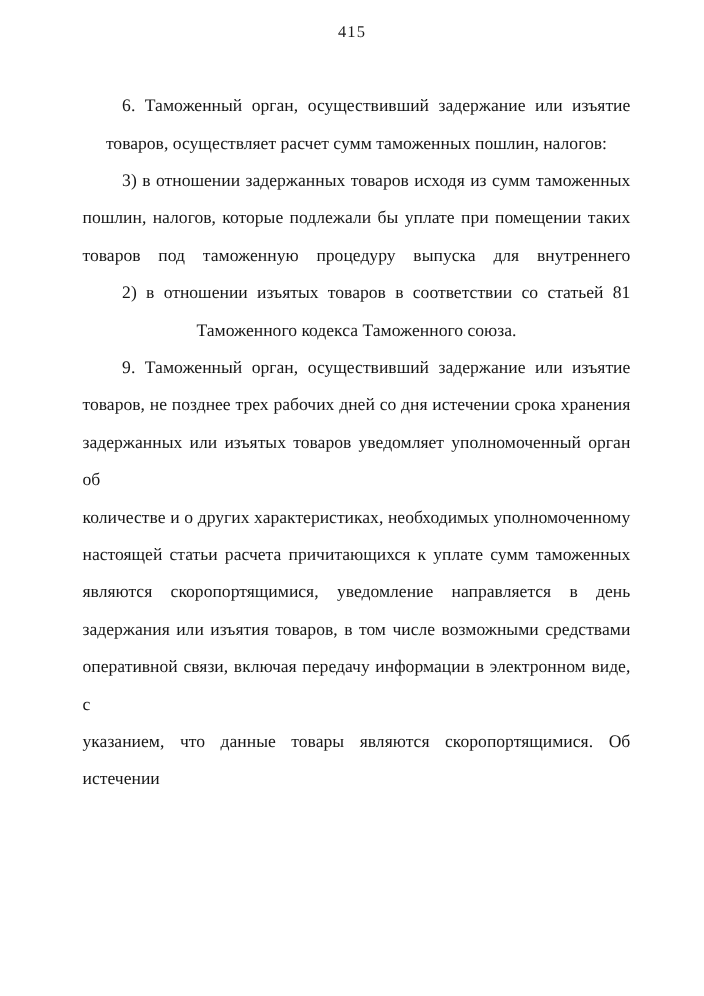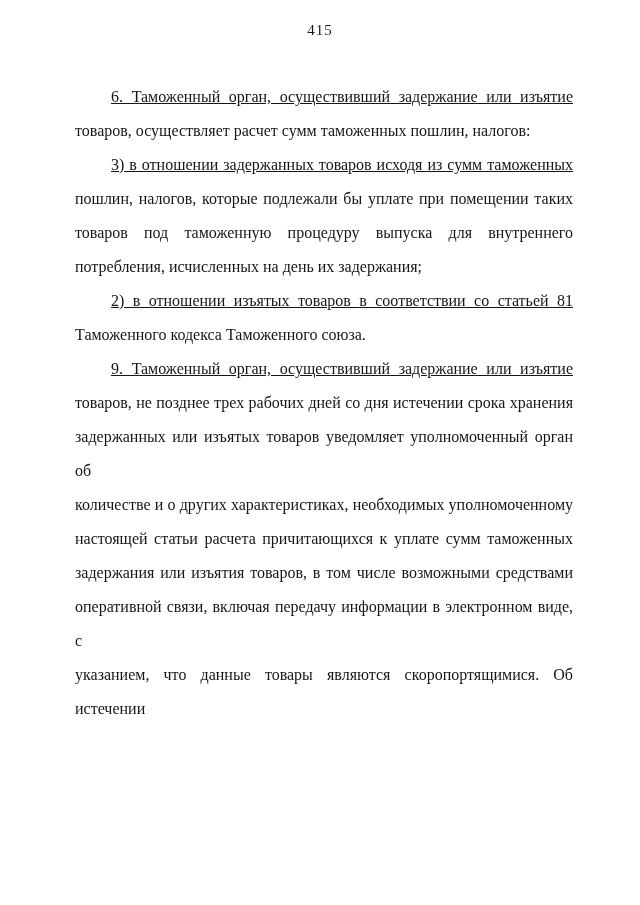--- a/index.html
+++ b/index.html
@@ -33,63 +33,62 @@
     left: 75px;
     width: 498px;
     font-size: 16px;
     line-height: 34px;
   }
   .para {
     margin: 0;
     padding: 0;
   }
   .ln {
-    text-align: left;
+    text-align: center;
     white-space: normal;
   }
   .ln.j {
     text-align: justify;
     text-align-last: justify;
   }
   .ln.ind {
     text-indent: 36px;
-    text-decoration: underline;
   }
 </style>
 </head>
 <body>
 
 <div class="page">
 
   <div class="page-number">415</div>
 
   <div class="body-text">
 
     <div class="para">
       <div class="ln j ind">6. Таможенный орган, осуществивший задержание или изъятие</div>
       <div class="ln">товаров, осуществляет расчет сумм таможенных пошлин, налогов:</div>
     </div>
 
     <div class="para">
       <div class="ln j ind">3) в отношении задержанных товаров исходя из сумм таможенных</div>
       <div class="ln j">пошлин, налогов, которые подлежали бы уплате при помещении таких</div>
       <div class="ln j">товаров под таможенную процедуру выпуска для внутреннего</div>
-      <div class="ln">потребления, исчисленных на день их задержания;</div>
     </div>
 
     <div class="para">
       <div class="ln j ind">2) в отношении изъятых товаров в соответствии со статьей 81</div>
       <div class="ln">Таможенного кодекса Таможенного союза.</div>
     </div>
 
     <div class="para">
       <div class="ln j ind">9. Таможенный орган, осуществивший задержание или изъятие</div>
       <div class="ln j">товаров, не позднее трех рабочих дней со дня истечении срока хранения</div>
       <div class="ln j">задержанных или изъятых товаров уведомляет уполномоченный орган об</div>
       <div class="ln j">количестве и о других характеристиках, необходимых уполномоченному</div>
       <div class="ln j">настоящей статьи расчета причитающихся к уплате сумм таможенных</div>
+      <div class="ln j">являются скоропортящимися, уведомление направляется в день</div>
       <div class="ln j">задержания или изъятия товаров, в том числе возможными средствами</div>
       <div class="ln j">оперативной связи, включая передачу информации в электронном виде, с</div>
       <div class="ln j">указанием, что данные товары являются скоропортящимися. Об истечении</div>
     </div>
 
   </div>
 </div>
 
 </body></html>

